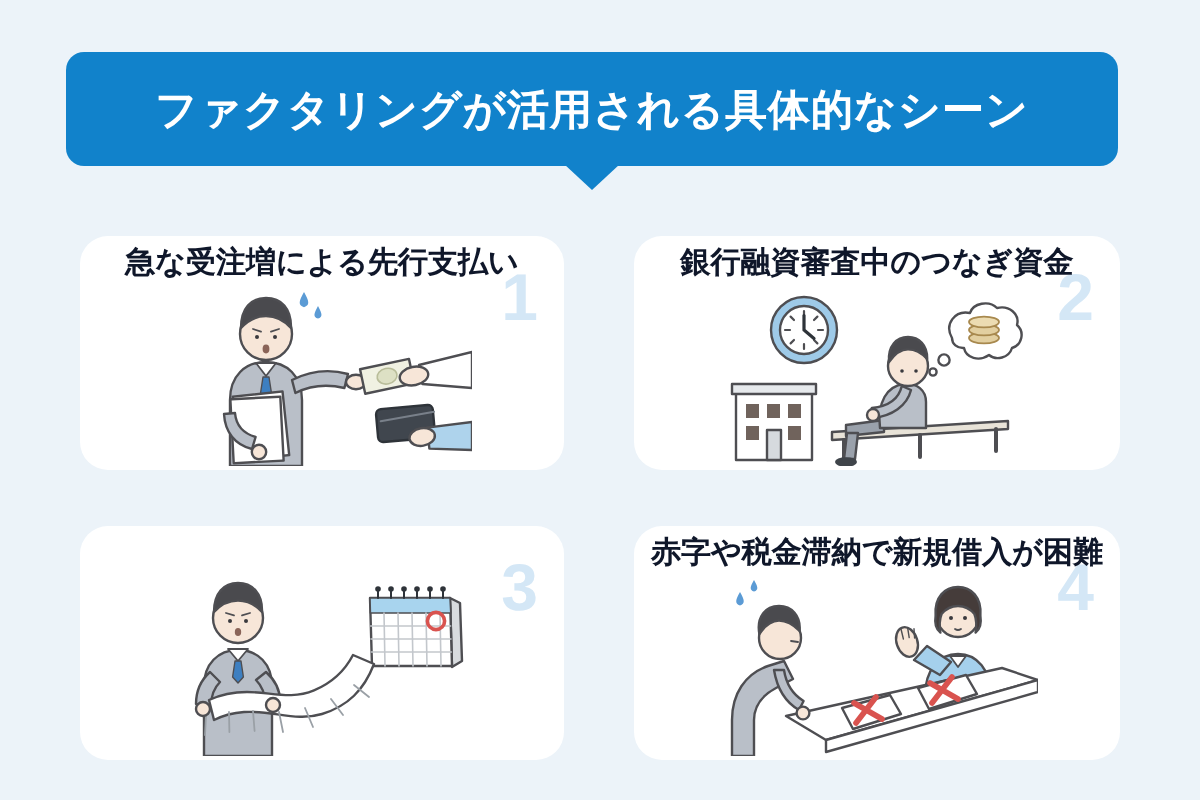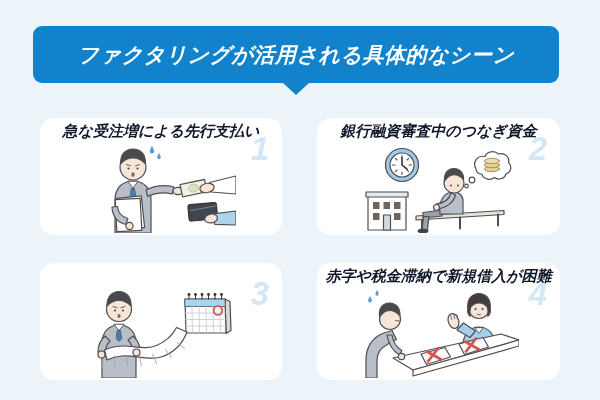--- a/index.html
+++ b/index.html
@@ -1,17 +1,17 @@
 <!DOCTYPE html>
 <html><head>
 <meta charset="utf-8">
 <style>
   html,body{margin:0;padding:0;}
   body{font-family:"Liberation Sans","DejaVu Sans",sans-serif;}
-  .page{position:relative;width:600px;height:400px;background:#ecf3f9;overflow:hidden;font-style:italic;}
+  .page{position:relative;width:600px;height:400px;background:#ecf3f9;overflow:hidden;}
 
   .banner{position:absolute;left:33px;top:26px;width:526px;height:57px;background:#1182cb;
           border-radius:9px;display:flex;align-items:center;justify-content:center;}
   .banner-text{color:#ffffff;font-size:21px;font-weight:bold;letter-spacing:.5px;}
   .banner-tail{position:absolute;left:50%;bottom:-12px;transform:translateX(-50%);
                width:0;height:0;border-left:14px solid transparent;border-right:14px solid transparent;
                border-top:13px solid #1182cb;}
 
   .card{position:absolute;width:242px;height:117px;background:#ffffff;border-radius:14px;}
   .c1{left:40px;top:118px;}

